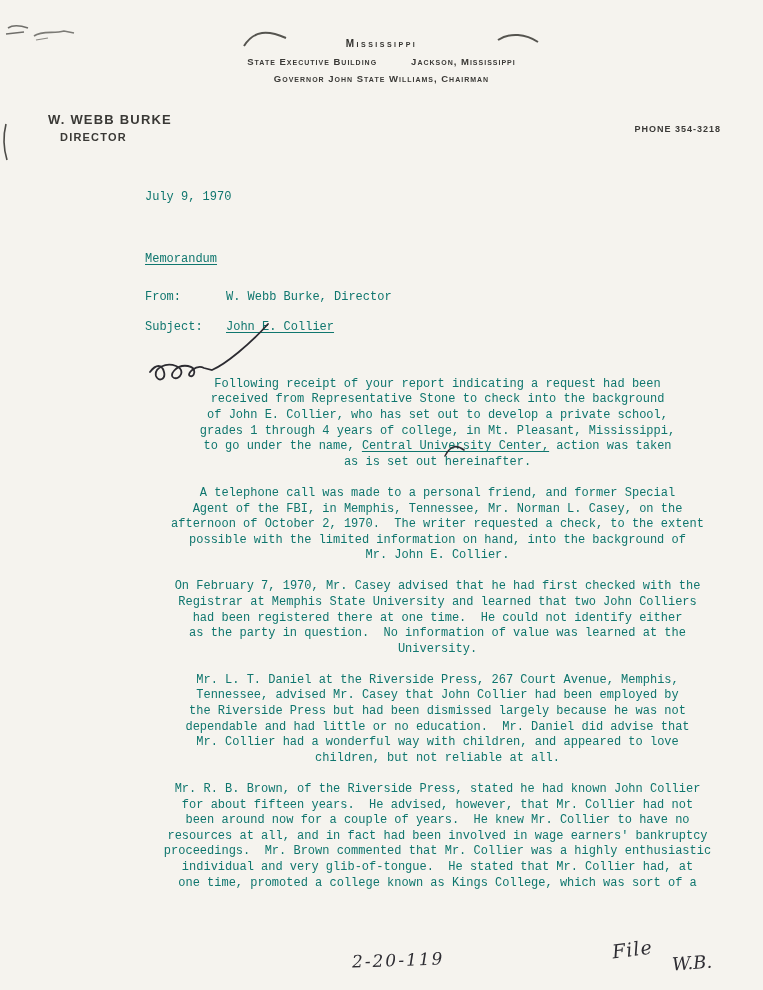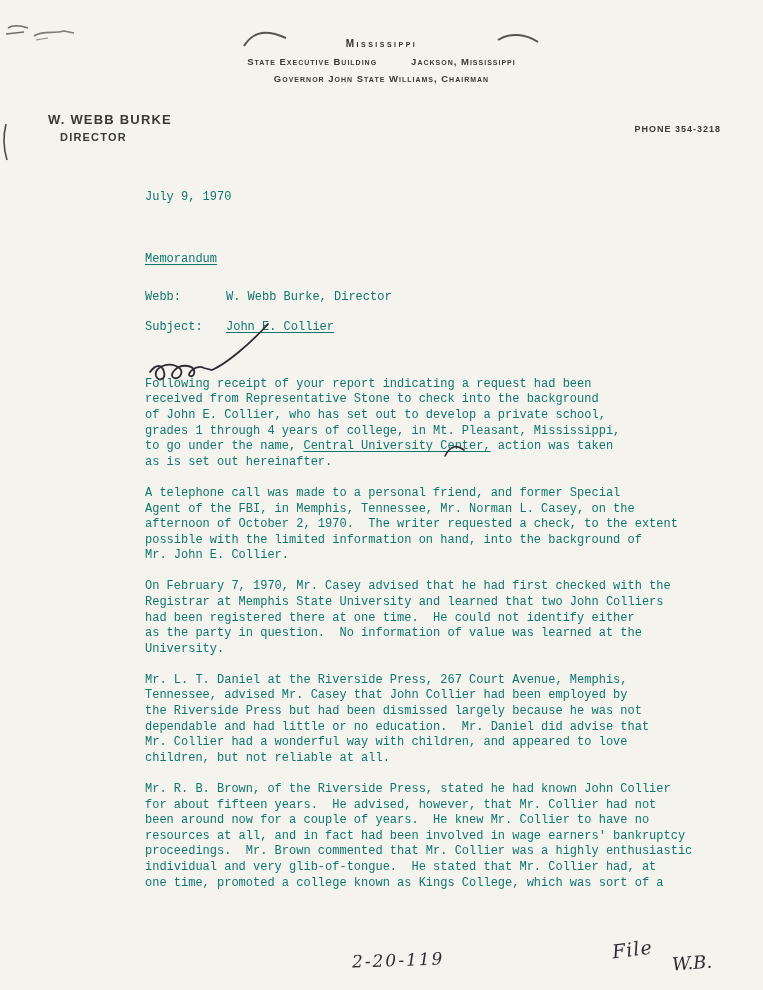--- a/index.html
+++ b/index.html
@@ -38,21 +38,21 @@
     font-family:"Liberation Mono","DejaVu Sans Mono",monospace;
     font-size:12px; line-height:15.6px; color:#0f766e;
   }
   .memo-flow { position:absolute; top:190px; left:145px; width:585px; }
   .memo-date { margin-bottom:46px; }
   .memo-heading { display:inline-block; margin-bottom:23px; text-decoration:underline; text-underline-offset:2px; }
   .memo-row { display:flex; margin-bottom:14.5px; }
   .memo-row .lbl { width:81px; flex:0 0 81px; }
   .subject-value { text-decoration:underline; text-underline-offset:2px; }
   .memo-body { margin-top:41px; }
-  .para { white-space:pre; margin-bottom:15.5px; }
+  .para { white-space:pre; margin-bottom:15.5px;text-align:center; }
   .u-inline { text-decoration:underline; text-underline-offset:2px; }
 
   
   .artifact { position:absolute; pointer-events:none; }
   .hand {
     font-family:"DejaVu Serif","Liberation Serif",serif;
     font-style:italic; color:#2e2d33;
   }
   .doc-number {
     position:absolute; left:352px; top:950px; font-size:17px; letter-spacing:2px;
@@ -107,21 +107,21 @@
   <div class="phone">PHONE 354-3218</div>
 
   <div class="memo-flow typed">
     <div class="memo-date">July 9, 1970</div>
 
     <div>
       <span class="memo-heading">Memorandum</span>
     </div>
 
     <div class="memo-row">
-      <span class="lbl">Webb:</span>
+      <span class="lbl">From:</span>
       <span>W. Webb Burke, Director</span>
     </div>
     <div class="memo-row">
       <span class="lbl">Subject:</span>
       <span class="subject-value">John E. Collier</span>
     </div>
 
     <div class="memo-body">
       <p class="para"><span>Following receipt of your report indicating a request had been
 received from Representative Stone to check into the background

